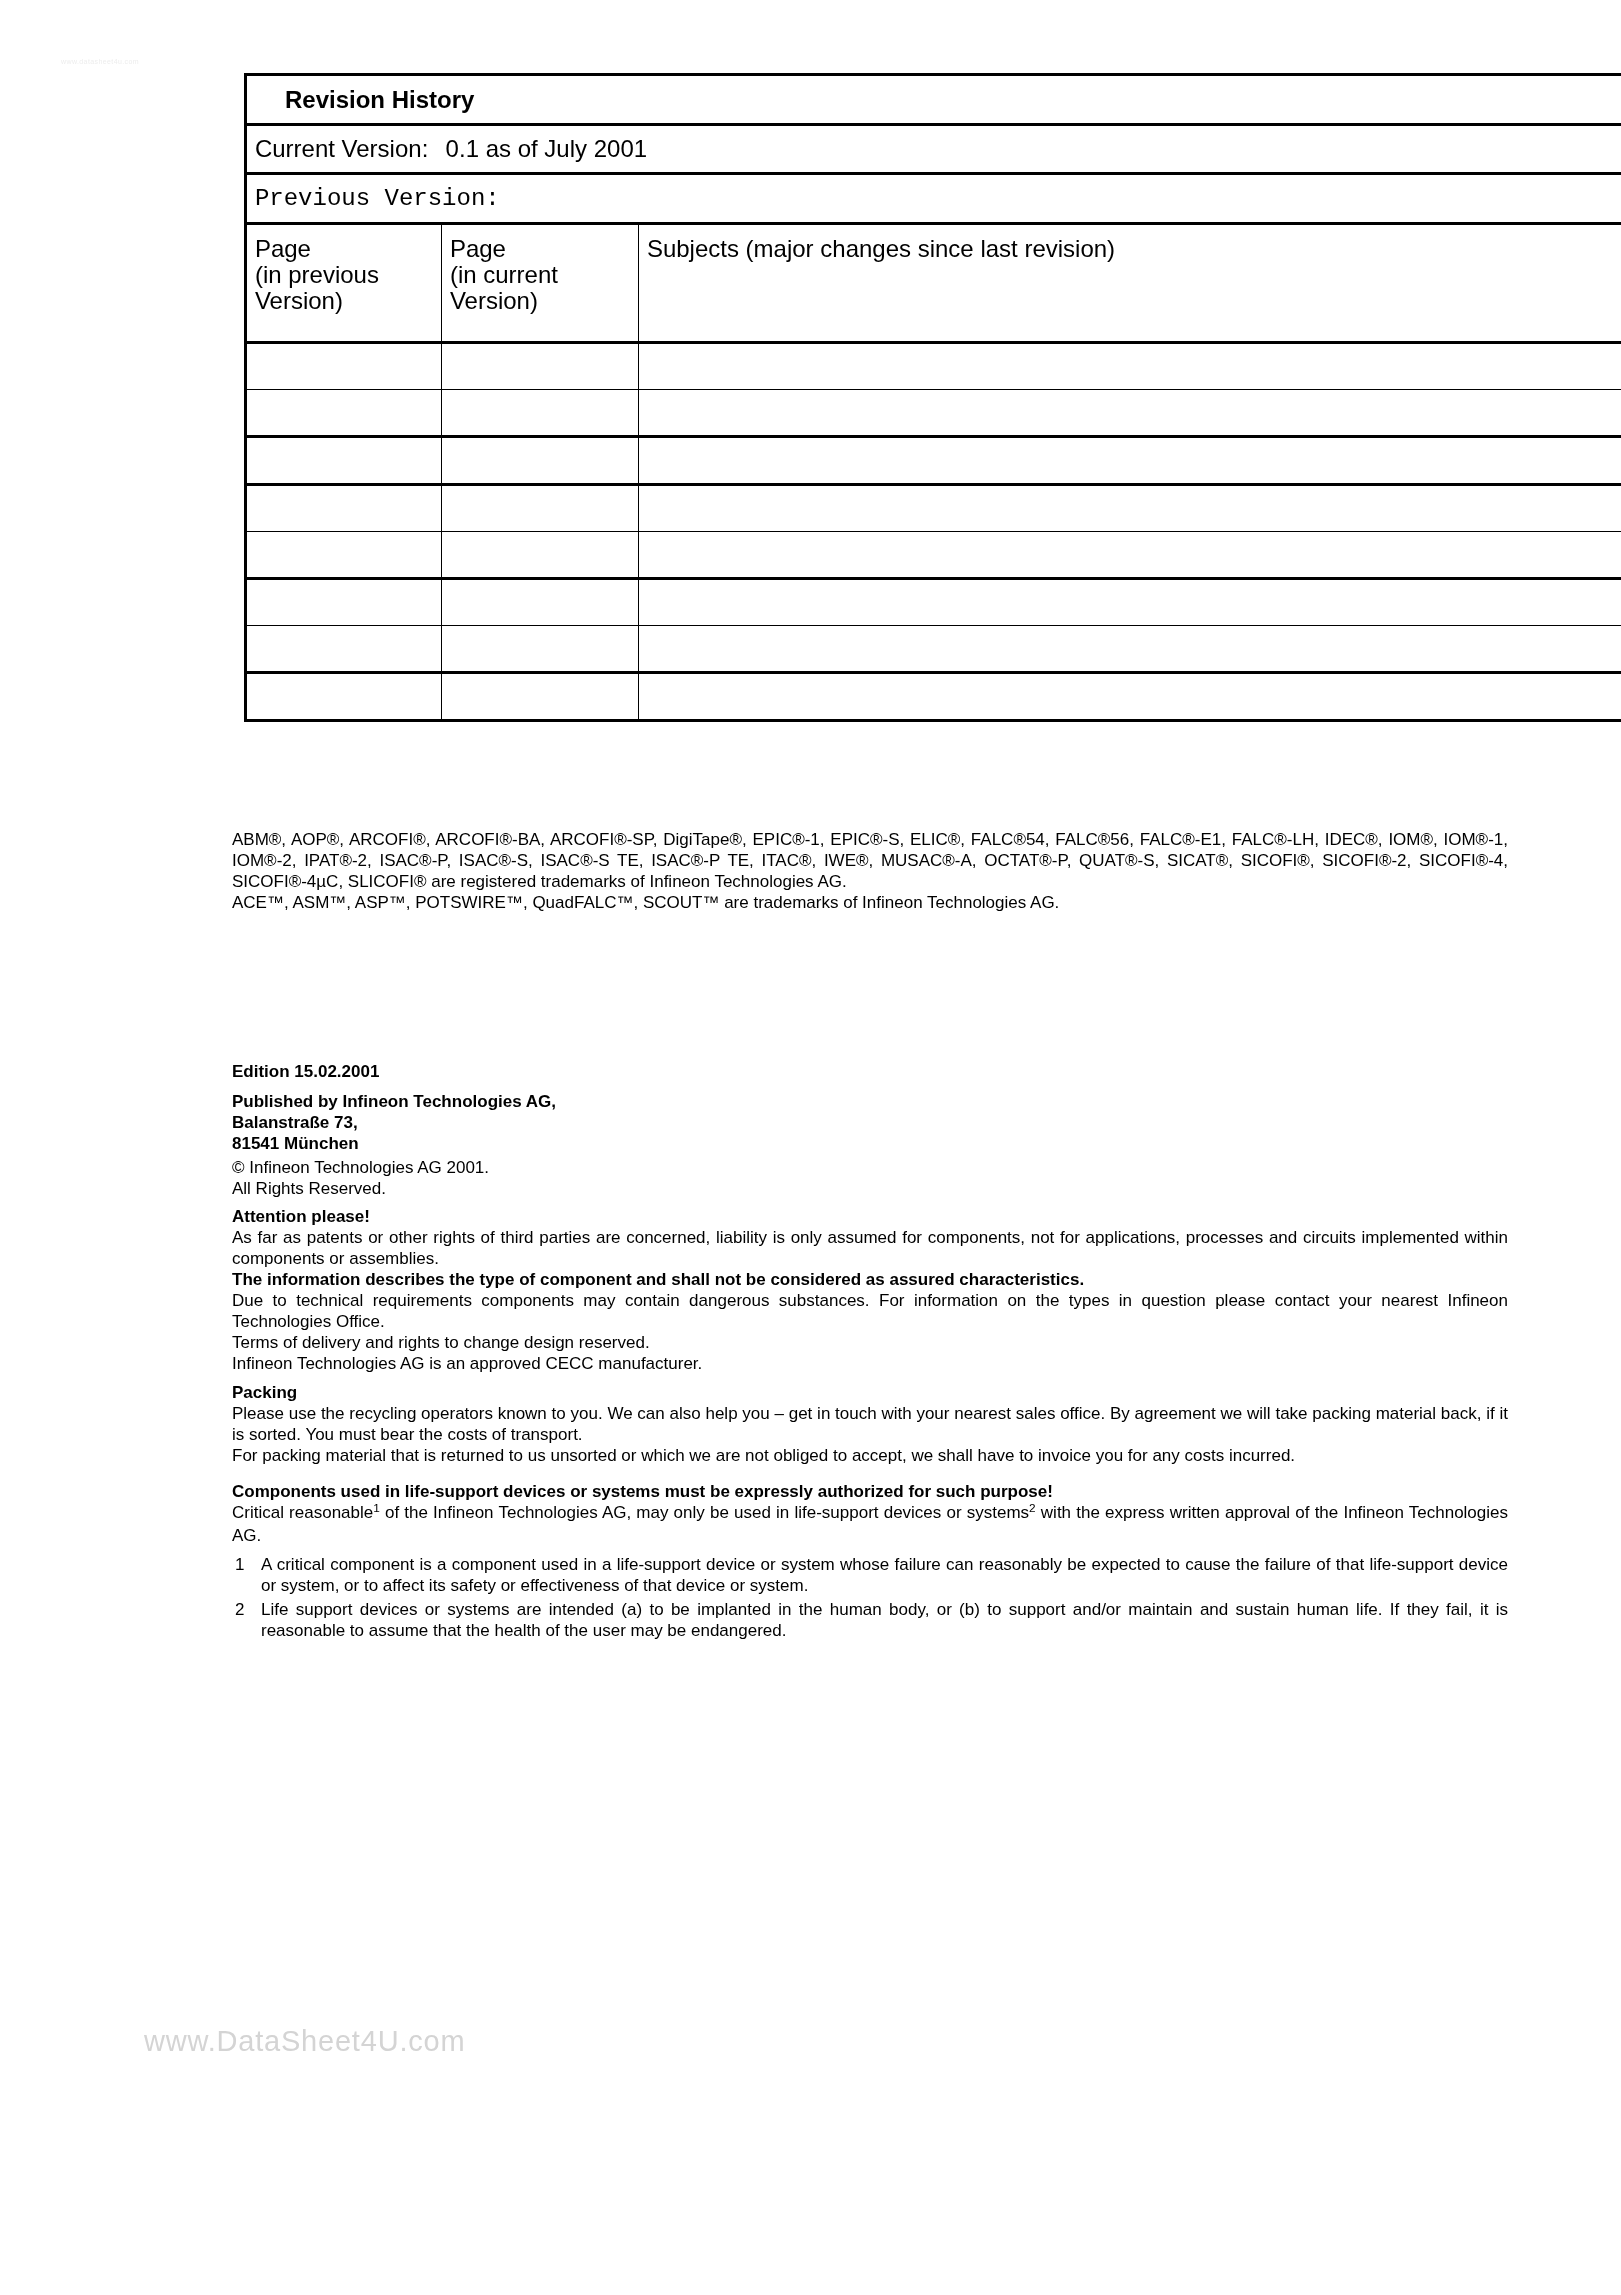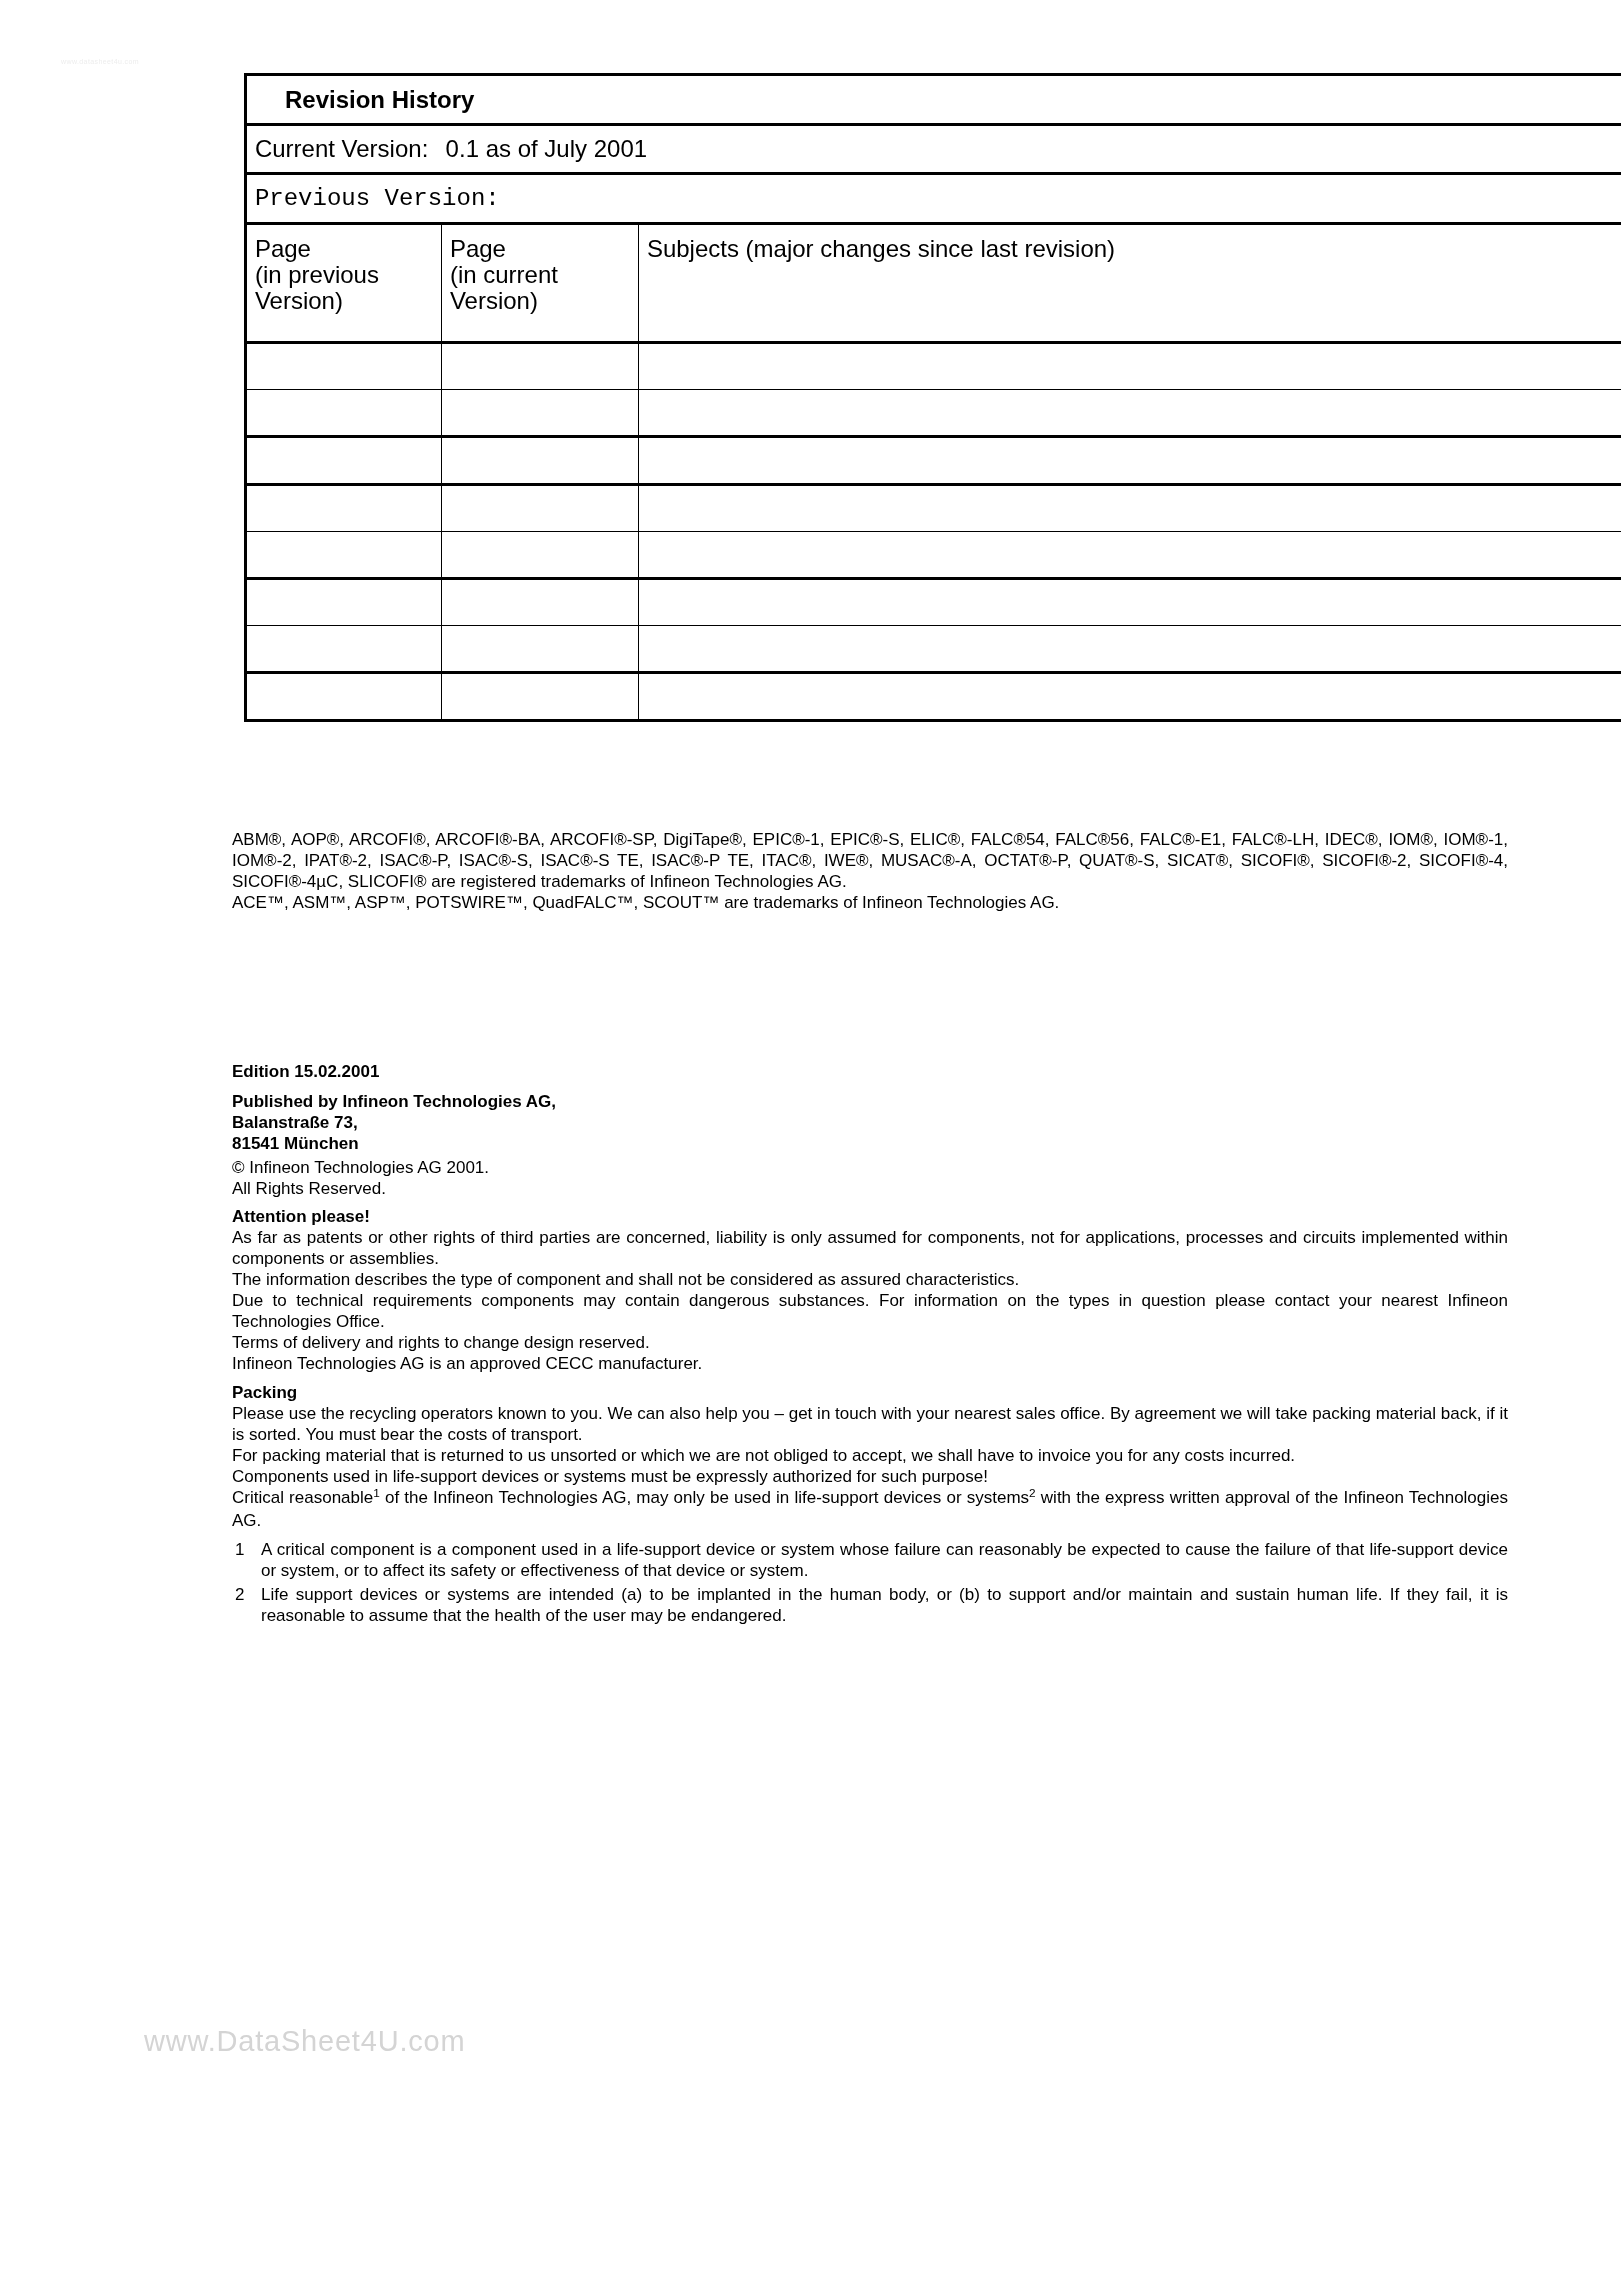--- a/index.html
+++ b/index.html
@@ -60,26 +60,26 @@
   .content p { margin:0; text-align:justify; }
   .b { font-weight:bold; }
   .line { margin:0; }
 
   .tm2        { margin-top:18px; }
   .imprint    { margin-top:148px; }
   .grp-pub    { margin-top:8.6px; }
   .grp-copy   { margin-top:3.1px; }
   .attn-head  { margin-top:7px; font-weight:bold; }
   .p-first    { margin-top:2.4px; }
-  .p-std      { margin-top:4.7px; }
+  .p-std      { margin-top:4.7px;font-weight:bold; }
   .p-5        { margin-top:3.9px; }
   .p-7        { margin-top:5.5px; }
   .pack-head  { margin-top:8.6px; font-weight:bold; }
   .p-8        { margin-top:6.3px; }
-  .comp-head  { margin-top:0; font-weight:normal; }
+  .comp-head  { margin-top:15px; font-weight:bold; }
   .p-4        { margin-top:3.1px; }
 
   .fn-ref {
     font-size:11.8px;
     position:relative; top:-6.3px;
   }
   .footnotes { margin-top:7.9px; }
   .fn {
     position:relative;
     padding-left:29px;

